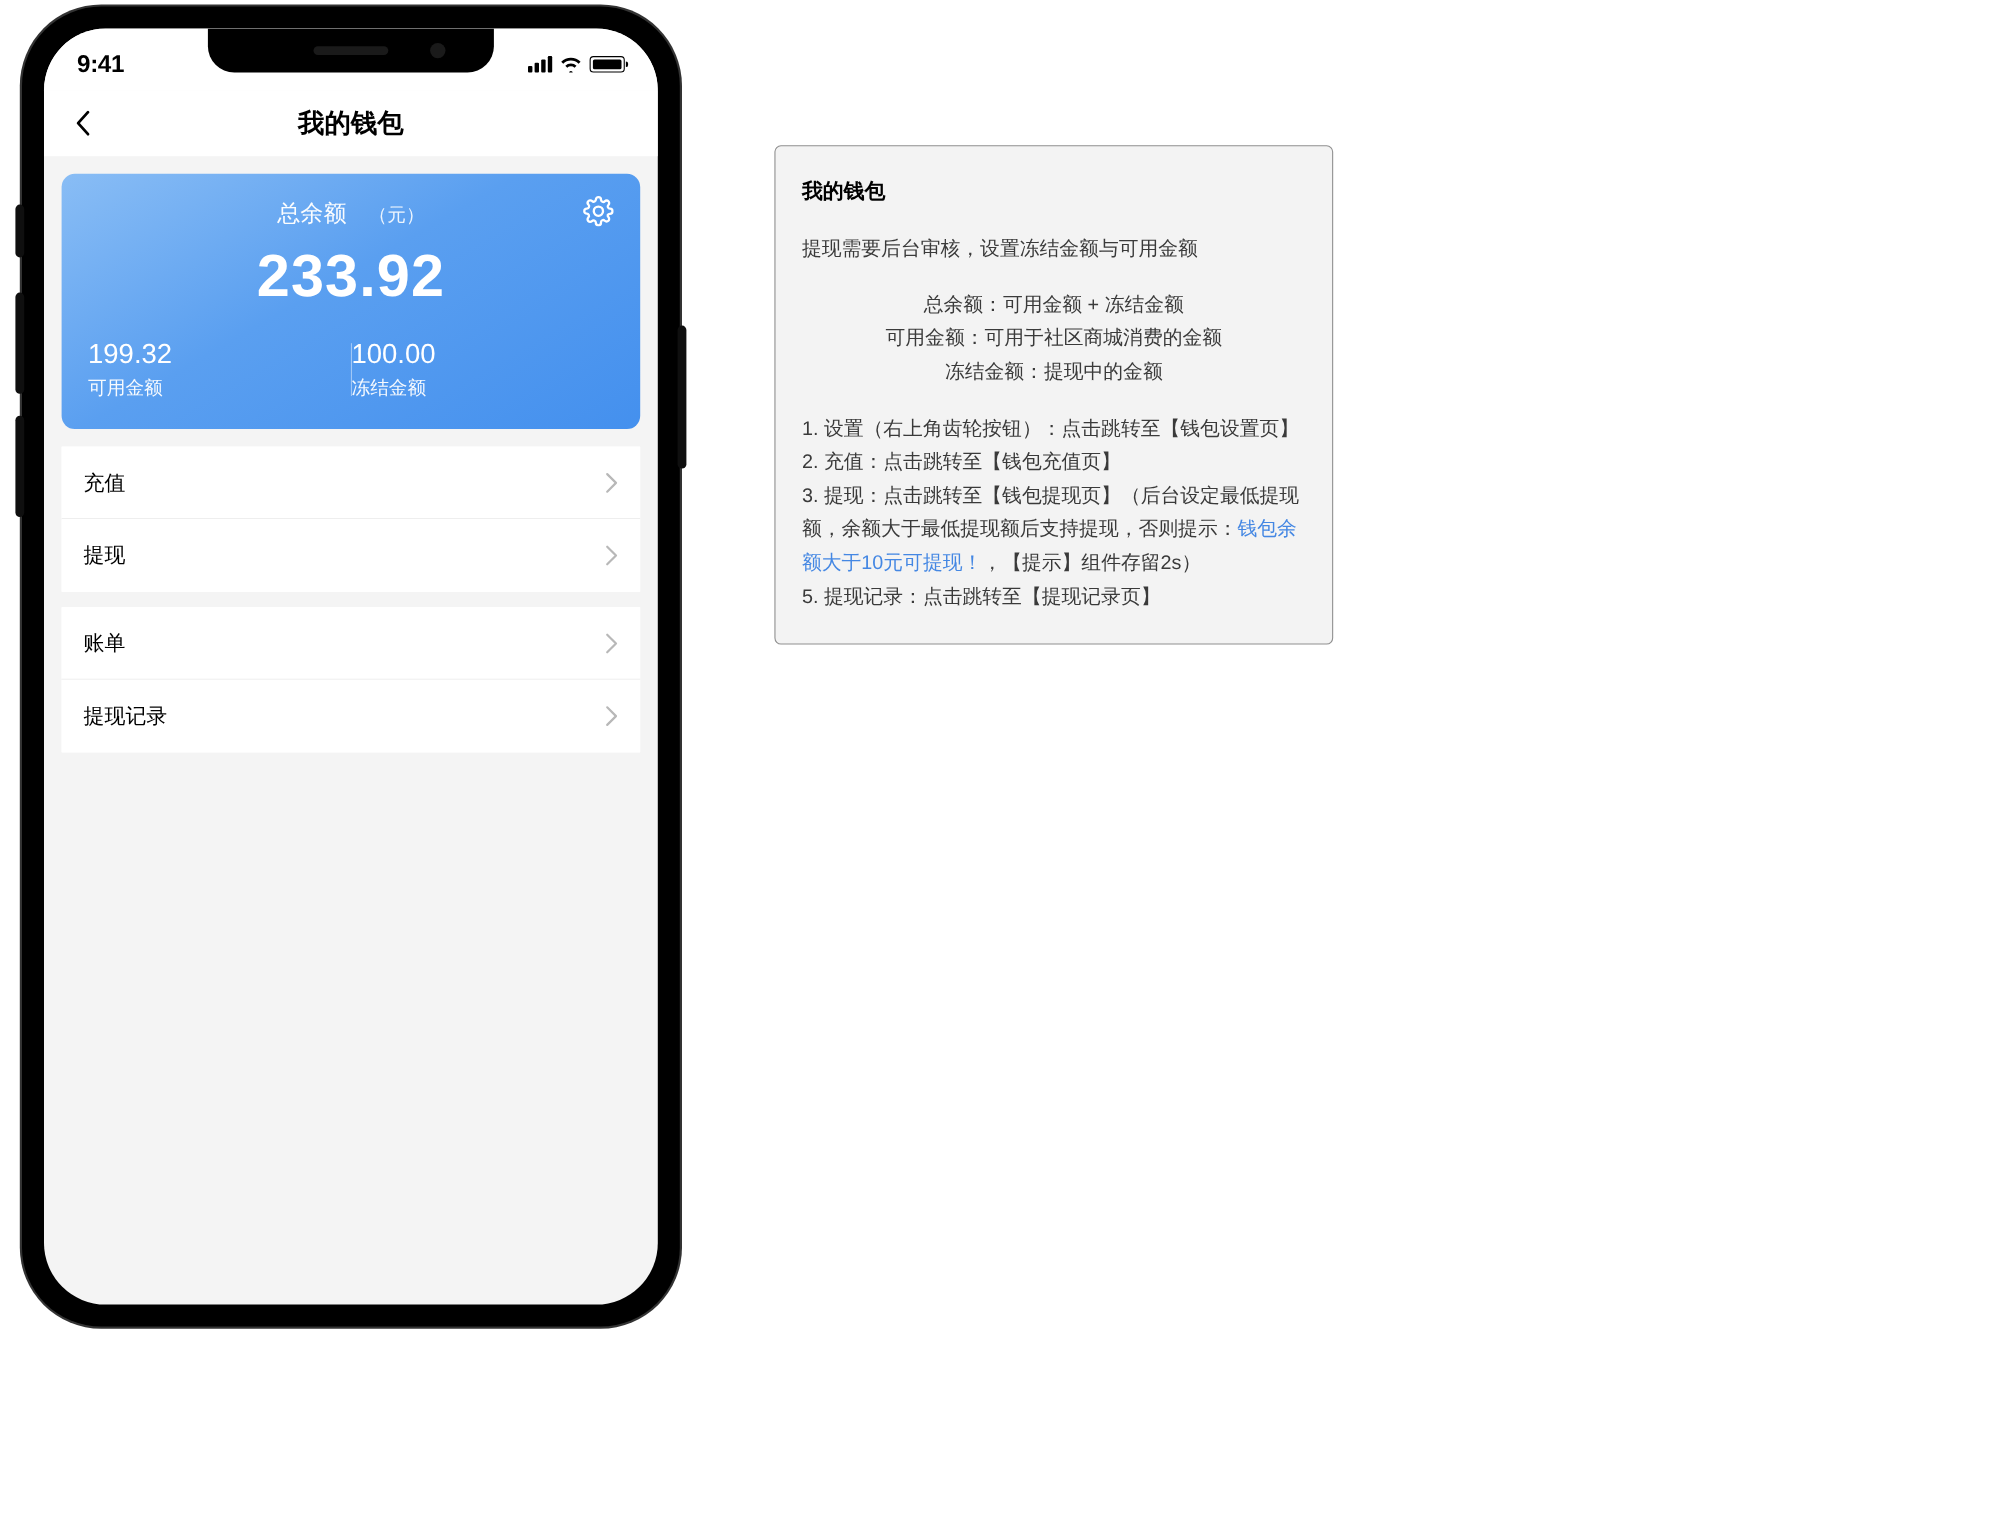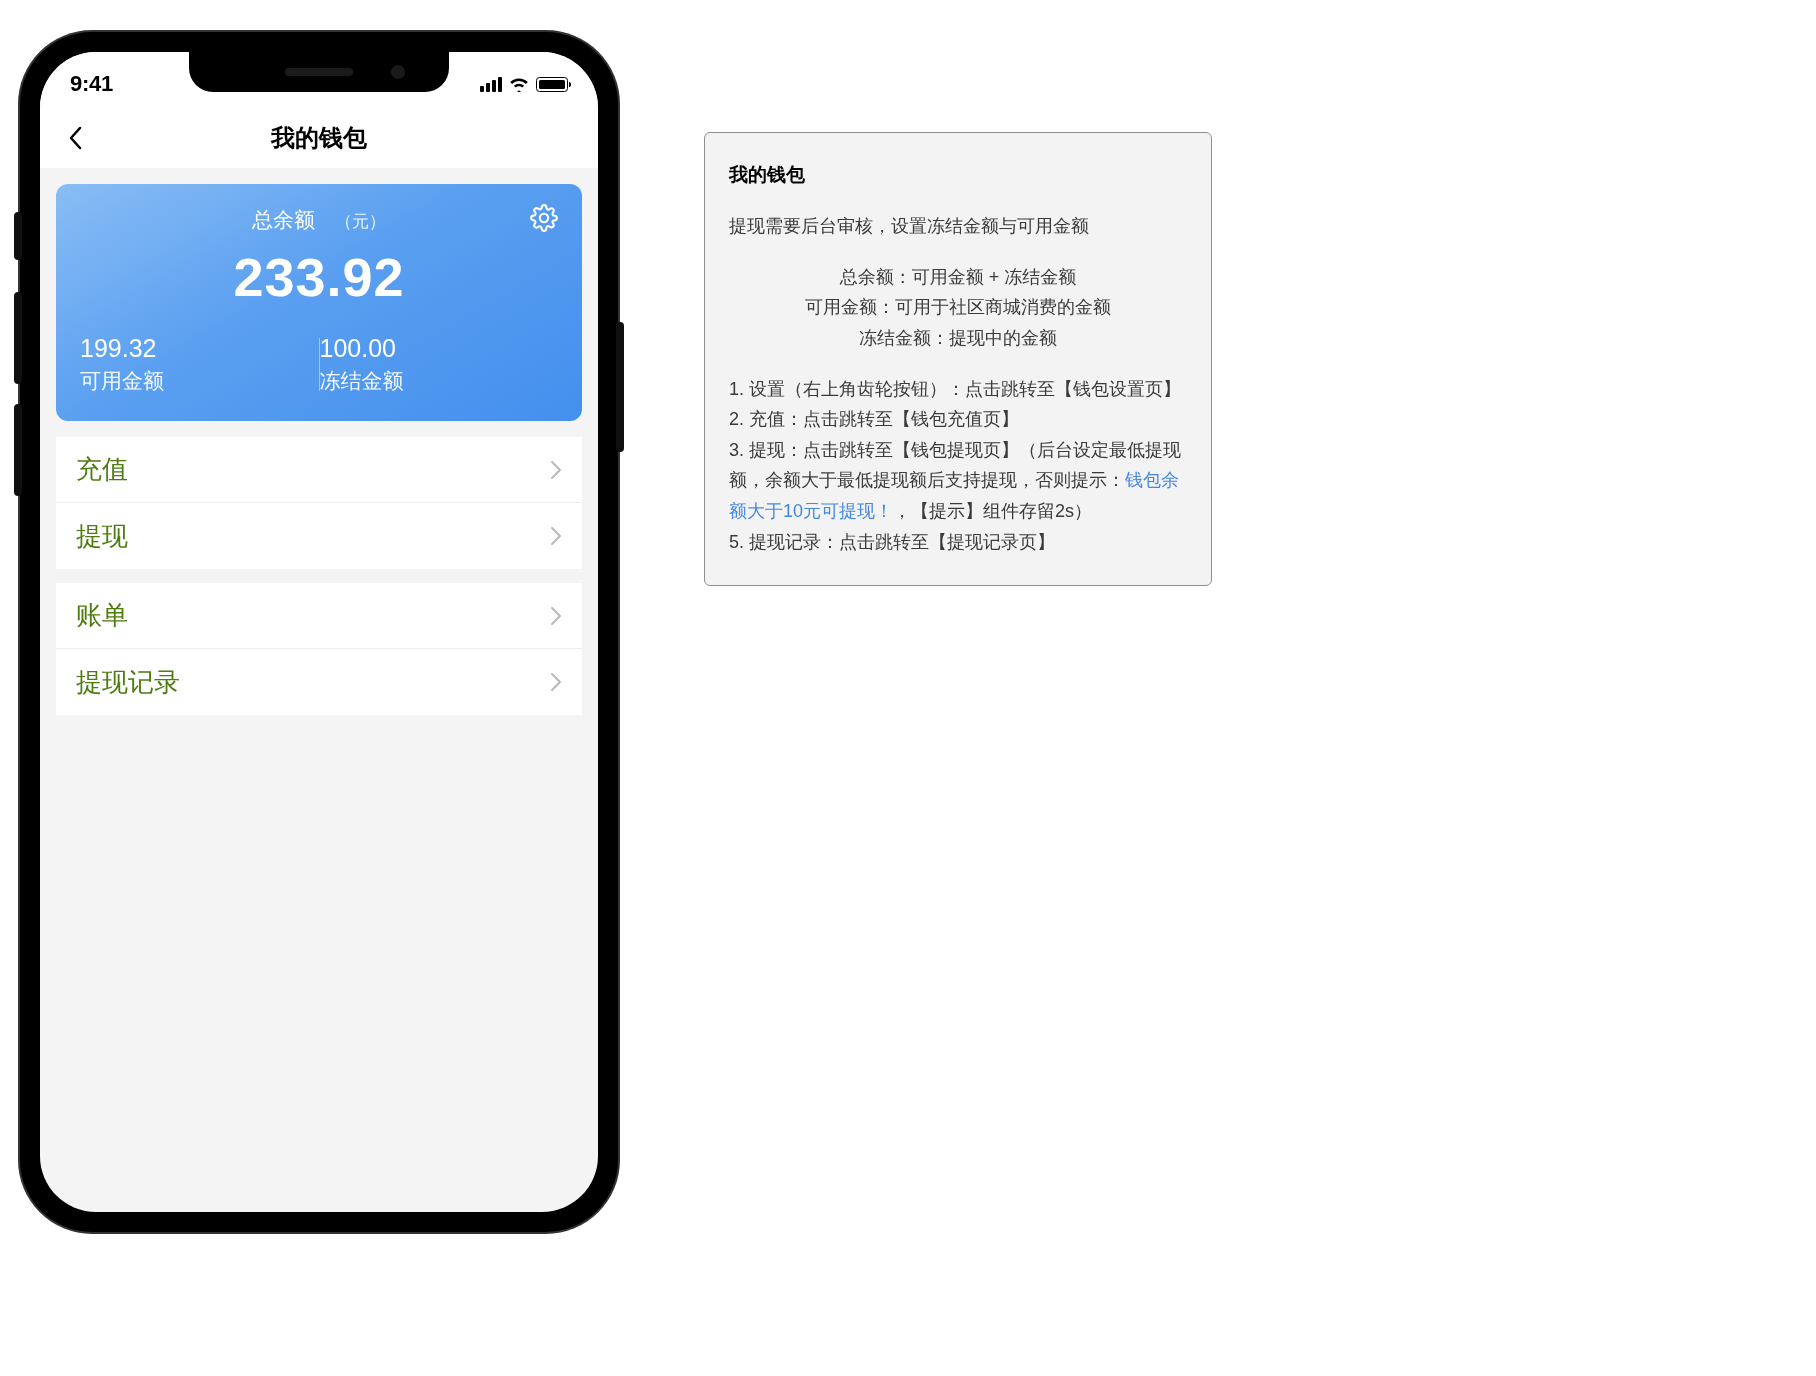--- a/index.html
+++ b/index.html
@@ -8,21 +8,21 @@
       background: #ffffff;
       width: 1816px;
       height: 1376px;
       position: relative;
     }
 
     
     .phone-frame {
       position: absolute;
       left: 20px;
-      top: 32px;
+      top: 6px;
       width: 598px;
       height: 1200px;
       background: #000;
       border-radius: 72px;
       padding: 20px;
       box-shadow: 0 0 0 2px #333;
     }
     .phone-side-btn {
       position: absolute;
       background: #0f0f0f;
@@ -202,21 +202,21 @@
     }
     .balance-col {
       flex: 1;
     }
     .balance-col-value {
       font-size: 25px;
       font-weight: 400;
       margin-bottom: 4px;
     }
     .balance-col-label {
-      font-size: 21px;
+      font-size: 17px;
       opacity: 0.95;
     }
     .balance-divider {
       width: 1px;
       background: rgba(255,255,255,0.45);
       margin: 4px 0;
     }
 
     
     .menu-group {
@@ -229,22 +229,22 @@
       display: flex;
       align-items: center;
       justify-content: space-between;
       padding: 0 20px;
       background: #fff;
       border-bottom: 1px solid #ededed;
       cursor: pointer;
     }
     .menu-item:last-child { border-bottom: none; }
     .menu-label {
-      font-size: 26px;
-      color: #4d7c0f;
+      font-size: 19px;
+      color: #000000;
     }
     .chevron-right {
       width: 12px;
       height: 20px;
       stroke: #b8b8b8;
     }
 
     
     .doc-panel {
       position: absolute;

